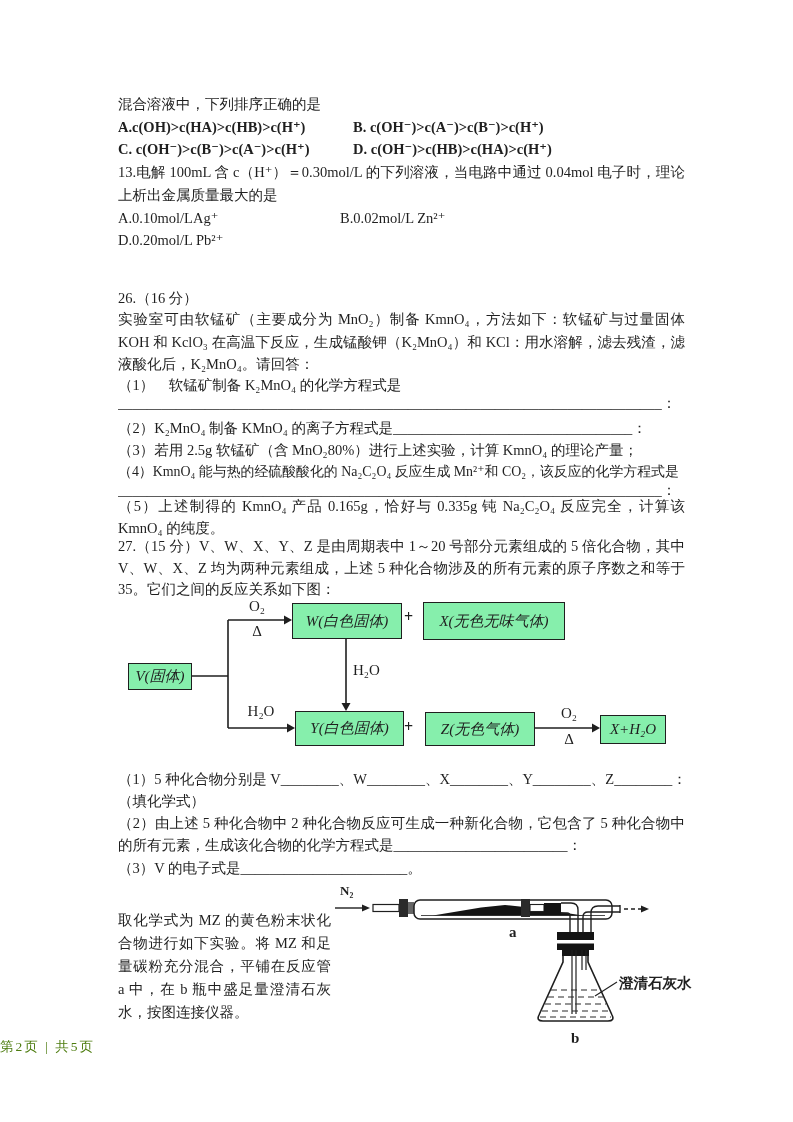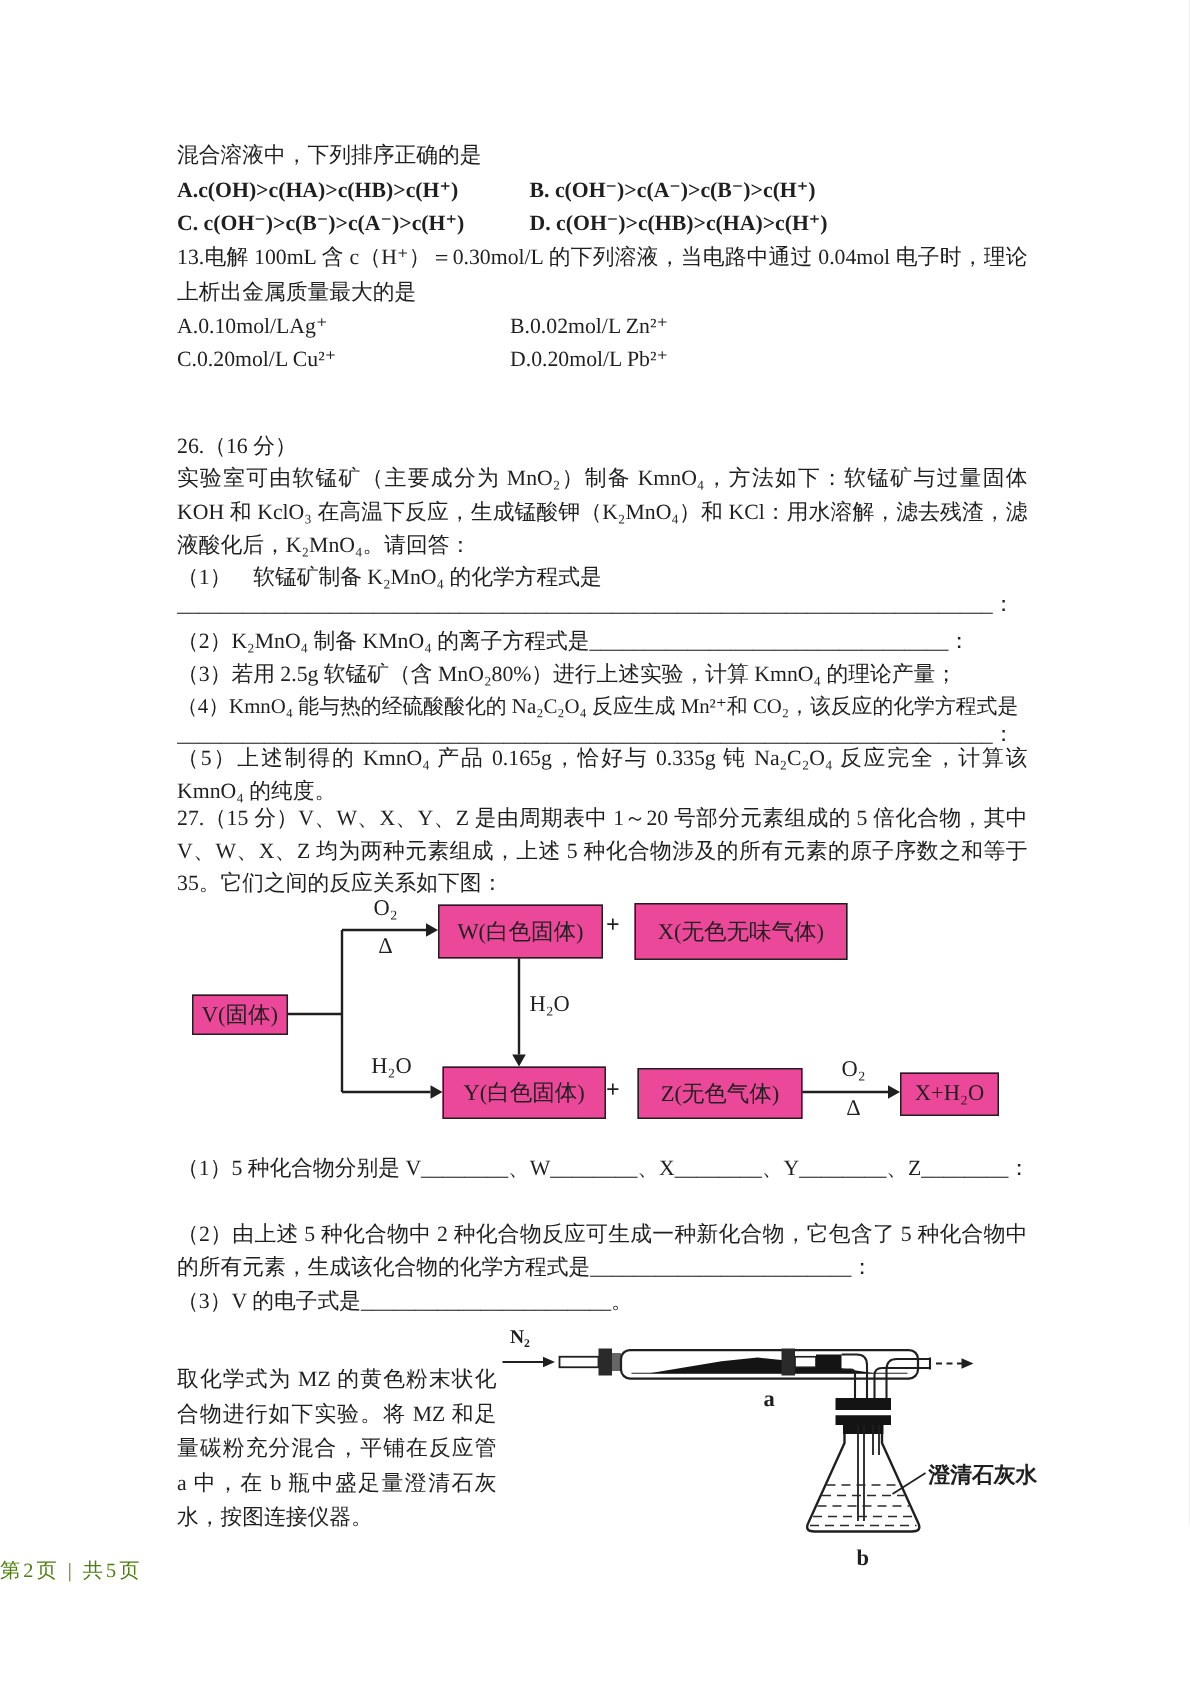--- a/index.html
+++ b/index.html
@@ -14,23 +14,23 @@
   .line { white-space:nowrap; line-height:22px; }
   .opt-grid { display:grid; line-height:23px; }
   .g12 { grid-template-columns:235px 1fr;font-weight:bold; }
   .g13 { grid-template-columns:222px 1fr; }
   .sec-header { text-align:center; font-weight:bold; font-size:20.5px;
                 font-family:"Liberation Sans","DejaVu Sans",sans-serif; letter-spacing:1px; }
   .blank-line { white-space:nowrap; overflow:hidden; line-height:22px; letter-spacing:0; }
 
   
   .flowchart { position:absolute; left:115px; top:598px; width:570px; height:160px; }
-  .fc-box { position:absolute; border:1.6px solid #1f1f1f; background:#ec4899;
+  .fc-box { position:absolute; border:1.6px solid #1f1f1f; background:#86efac;
             display:flex; align-items:center; justify-content:center;
-            font-size:15px; white-space:nowrap; }
+            font-size:15px; white-space:nowrap;font-style:italic; }
   .fc-label { position:absolute; font-size:15px; text-align:center; }
   .fc-plus { position:absolute; font-size:16px; font-weight:bold; }
   .fc-svg { position:absolute; left:0; top:0; }
 
   
   .apparatus { position:absolute; left:333px; top:880px; width:362px; height:178px; }
 
   .footer { position:absolute; left:0; top:1038px; width:100%; text-align:left;
             color:#4d7c0f; font-size:13.5px; letter-spacing:2px; }
 </style>
@@ -44,21 +44,20 @@
     <div class="line">A.c(OH)&gt;c(HA)&gt;c(HB)&gt;c(H⁺)</div>
     <div class="line">B. c(OH⁻)&gt;c(A⁻)&gt;c(B⁻)&gt;c(H⁺)</div>
     <div class="line">C. c(OH⁻)&gt;c(B⁻)&gt;c(A⁻)&gt;c(H⁺)</div>
     <div class="line">D. c(OH⁻)&gt;c(HB)&gt;c(HA)&gt;c(H⁺)</div>
   </div>
 
   <div class="abs para" style="top:161px">13.电解 100mL 含 c（H⁺）＝0.30mol/L 的下列溶液，当电路中通过 0.04mol 电子时，理论上析出金属质量最大的是</div>
   <div class="abs opt-grid g13" style="top:207px">
     <div class="line">A.0.10mol/LAg⁺</div>
     <div class="line">B.0.02mol/L Zn²⁺</div>
-    <div class="line">C.0.20mol/L Cu²⁺</div>
     <div class="line">D.0.20mol/L Pb²⁺</div>
   </div>
 
 
   <div class="abs line" style="top:287px">26.（16 分）</div>
   <div class="abs para" style="top:308px">实验室可由软锰矿（主要成分为 MnO₂）制备 KmnO₄，方法如下：软锰矿与过量固体 KOH 和 KclO₃ 在高温下反应，生成锰酸钾（K₂MnO₄）和 KCl：用水溶解，滤去残渣，滤液酸化后，K₂MnO₄。请回答：</div>
   <div class="abs line" style="top:374px">（1）　软锰矿制备 K₂MnO₄ 的化学方程式是</div>
   <div class="abs blank-line" style="top:392px">___________________________________________________________________________：</div>
   <div class="abs line" style="top:417px">（2）K₂MnO₄ 制备 KMnO₄ 的离子方程式是_________________________________：</div>
   <div class="abs line" style="top:439px">（3）若用 2.5g 软锰矿（含 MnO₂80%）进行上述实验，计算 KmnO₄ 的理论产量；</div>
@@ -96,20 +95,21 @@
     <div class="fc-label" style="left:118px; top:25px;  width:48px">Δ</div>
     <div class="fc-label" style="left:238px; top:64px">H₂O</div>
     <div class="fc-label" style="left:120px; top:105px; width:52px">H₂O</div>
     <div class="fc-label" style="left:430px; top:107px; width:48px">O₂</div>
     <div class="fc-label" style="left:430px; top:133px; width:48px">Δ</div>
     <div class="fc-plus" style="left:289px; top:10px">+</div>
     <div class="fc-plus" style="left:289px; top:120px">+</div>
   </div>
 
   <div class="abs line" style="top:768px">（1）5 种化合物分别是 V________、W________、X________、Y________、Z________：</div>
+  <div class="abs line" style="top:790px">（填化学式）</div>
   <div class="abs para" style="top:812px; line-height:22px">（2）由上述 5 种化合物中 2 种化合物反应可生成一种新化合物，它包含了 5 种化合物中的所有元素，生成该化合物的化学方程式是________________________：</div>
   <div class="abs line" style="top:857px">（3）V 的电子式是_______________________。</div>
 
   <div class="abs para" style="top:909px; width:213px; line-height:23px">取化学式为 MZ 的黄色粉末状化合物进行如下实验。将 MZ 和足量碳粉充分混合，平铺在反应管 a 中，在 b 瓶中盛足量澄清石灰水，按图连接仪器。</div>
 
   <svg class="apparatus" viewBox="0 0 362 178">
 
     <text x="7" y="15" font-size="13" font-weight="bold" fill="#1f1f1f">N₂</text>
     <line x1="2" y1="28" x2="30" y2="28" stroke="#1f1f1f" stroke-width="1.4"></line>
     <polygon points="29,24.5 37,28 29,31.5" fill="#1f1f1f"></polygon>

